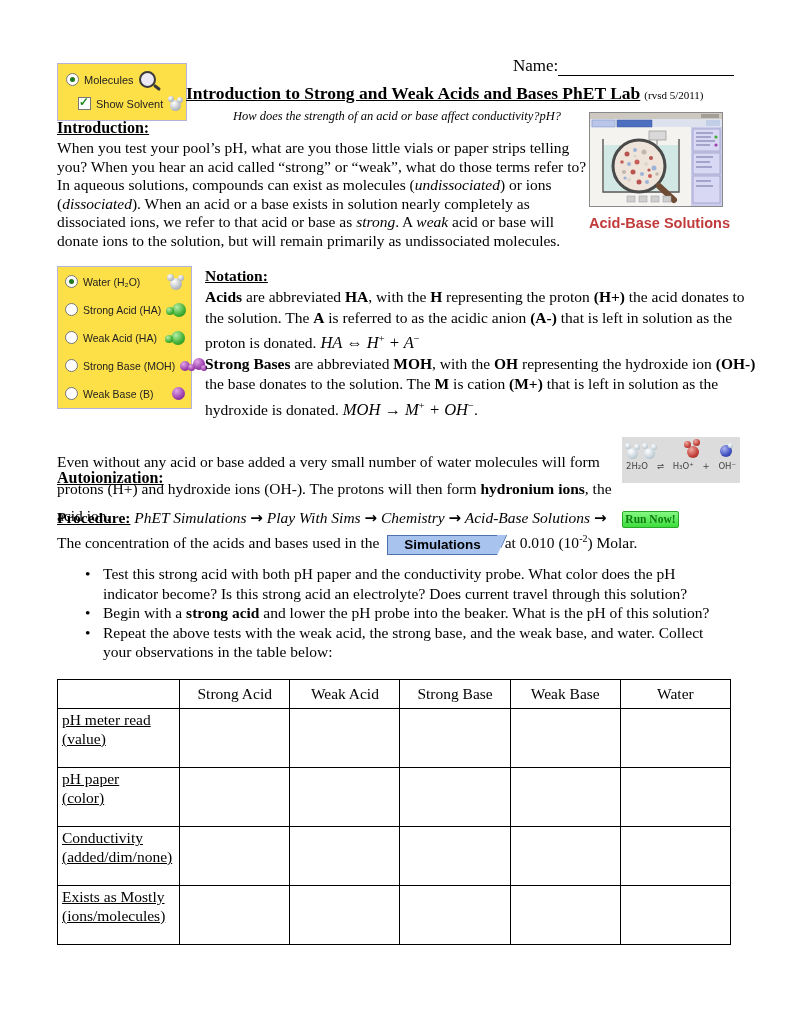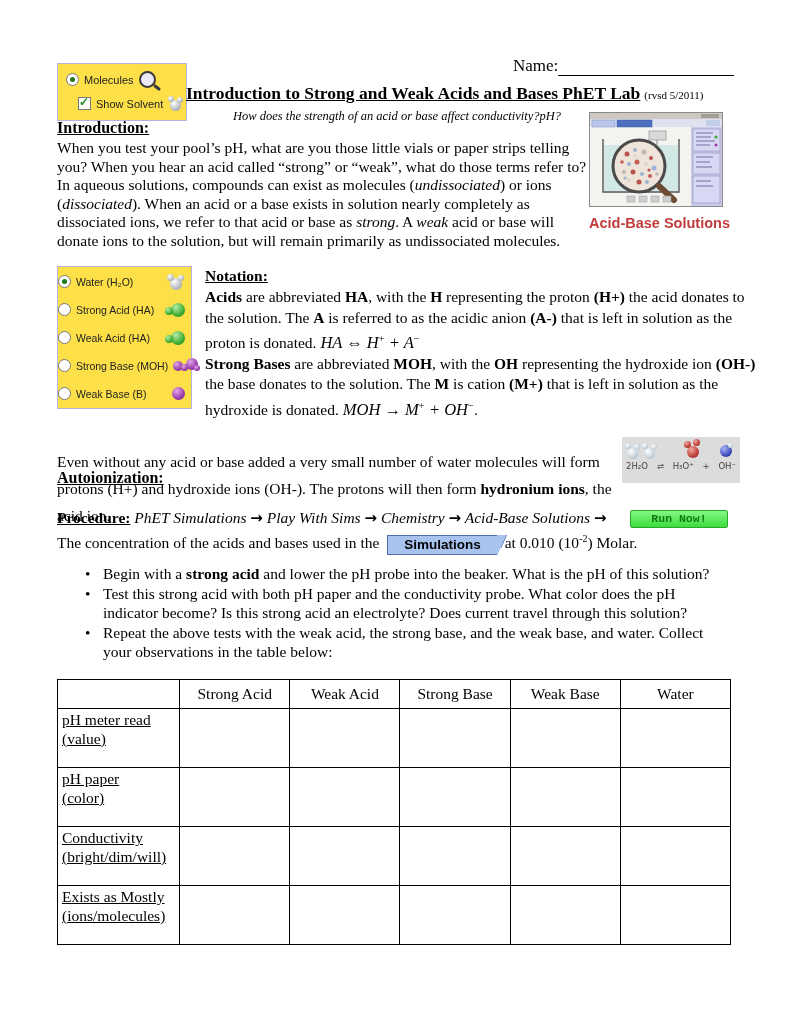--- a/index.html
+++ b/index.html
@@ -44,21 +44,21 @@
   .mol { position:relative; display:inline-block; flex:0 0 auto; }
   .orb { position:absolute; border-radius:50%; }
   .orb.gray   { background:radial-gradient(circle at 35% 30%, #ffffff, #b9bec4 60%, #8d949c); }
   .orb.green  { background:radial-gradient(circle at 35% 30%, #b5eea6, #3fae33 60%, #1c7a14); }
   .orb.purple { background:radial-gradient(circle at 35% 30%, #e2a7e8, #9b3fae 60%, #6d1480); }
   .orb.red    { background:radial-gradient(circle at 35% 30%, #f0a8a0, #c04038 60%, #8a1f1a); }
   .orb.blue   { background:radial-gradient(circle at 35% 30%, #aab4f0, #4050c0 60%, #26308a); }
   .orb.ice    { background:radial-gradient(circle at 35% 30%, #ffffff, #c6d2da 60%, #9fb0bc); }
 
   .solutions-panel { left:57px; top:266px; width:133px; height:141px; padding:0; }
-  .solutions-panel .panel-row { height:27px; margin-top:1px; }
+  .solutions-panel .panel-row { height:27px; padding-left:7px; margin-top:1px; }
   .solutions-panel .panel-row .lbl { white-space:nowrap; font-size:10.5px; }
   .solutions-panel .panel-row .mol-slot { margin-left:auto; margin-right:6px; }
 
   
   .sim-figure { left:589px; top:112px; width:134px; text-align:center; }
   .sim-caption { margin-top:4px; font-family:"Liberation Sans", sans-serif; font-weight:bold; font-size:14.5px; color:#c23b3b; white-space:nowrap; }
 
   
   .notation { left:205px; top:266px; width:558px; font-size:15.5px; line-height:20.8px; }
   .notation .sec-heading { font-size:15.5px; }
@@ -69,21 +69,21 @@
   .auto-heading { left:57px; top:429px;margin-top:40px; }
   .auto-para { left:57px; top:448px; width:560px; font-size:15.5px; line-height:27px; }
   .auto-figure { left:622px; top:437px; width:118px; height:46px; background:#dcdcdc; }
   .auto-mols { position:relative; height:24px; }
   .auto-eq { display:flex; justify-content:space-between; padding:0 4px; font-family:"DejaVu Sans", sans-serif; font-size:8.5px; color:#444; }
 
   
   .procedure-line { left:57px; top:509px; font-size:15.5px; width:700px; }
   .procedure-line .path { font-style:italic; }
   .arrow-glyph { font-weight:bold; font-style:normal; font-family:"DejaVu Sans", sans-serif; font-size:15px; }
-  .run-btn { display:inline-block; background:linear-gradient(#84f884,#3ddd3d); border:1px solid #2aa82a; border-radius:2px; color:#0f7a0f; font-family:Liberation Mono, monospace; font-weight:bold; font-size:11.5px; padding:1px 20px 2px; vertical-align:middle; margin-left:20px; }
+  .run-btn { display:inline-block; background:linear-gradient(#84f884,#3ddd3d); border:1px solid #2aa82a; border-radius:2px; color:#0f7a0f; font-family:Liberation Serif, serif; font-weight:bold; font-size:11.5px; padding:1px 2px 2px; vertical-align:middle; margin-left:12px; }
   .conc-line { left:57px; top:533px; font-size:15.5px; width:700px; }
   .intro-tab { display:inline-block; background:#a9c3ef; border:1px solid #4f6fae; border-right:none; color:#000; font-family:"Liberation Sans", sans-serif; font-weight:bold; font-size:13.5px; padding:1px 16px 2px; margin:0 4px; position:relative; vertical-align:middle; }
   .intro-tab::after { content:""; position:absolute; right:-9px; top:-1px; width:0; height:0; border-bottom:21px solid transparent; border-left:9px solid #a9c3ef; }
   .intro-tab::before { content:""; position:absolute; right:-10px; top:-1px; width:1px; height:14px; background:#4f6fae; transform:rotate(24deg); transform-origin:top; }
 
   
   .bullets { left:67px; top:564px; width:660px; font-size:15.5px; line-height:19.6px; list-style:none; margin:0; padding:0; }
   .bullets li { position:relative; padding-left:36px; margin:0; }
   .bullets li::before { content:"•"; position:absolute; left:18px; top:0; }
 
@@ -295,22 +295,22 @@
     <span class="run-btn">Run Now!</span>
   </div>
 
   <div class="abs conc-line">
     <span>The concentration of the acids and bases used in the</span>
     <span class="intro-tab">Simulations</span>
     <span>at 0.010 (10</span><sup style="font-size:10px">-2</sup><span>) Molar.</span>
   </div>
 
   <ul class="abs bullets">
+    <li><span>Test this strong acid with both pH paper and the conductivity probe.  What color does the pH indicator become?  Is this strong acid an electrolyte?  Does current travel through this solution?</span></li>
     <li><span>Begin with a </span><b>strong acid</b><span> and lower the pH probe into the beaker.  What is the pH of this solution?</span></li>
-    <li><span>Test this strong acid with both pH paper and the conductivity probe.  What color does the pH indicator become?  Is this strong acid an electrolyte?  Does current travel through this solution?</span></li>
     <li><span>Repeat the above tests with the weak acid, the strong base, and the weak base, and water.  Collect your observations in the table below:</span></li>
   </ul>
 
   <div class="abs obs-table-wrap">
     <table class="obs">
       <colgroup>
           <col class="c0">
           <col class="cd">
           <col class="cd">
           <col class="cd">
@@ -344,21 +344,21 @@
             </td>
         <td></td>
             <td></td>
             <td></td>
             <td></td>
             <td></td>
       </tr>
       <tr>
         <td class="rowlabel">
               <div>Conductivity</div>
-              <div>(bright/dim/will)</div>
+              <div>(added/dim/none)</div>
             </td>
         <td></td>
             <td></td>
             <td></td>
             <td></td>
             <td></td>
       </tr>
       <tr>
         <td class="rowlabel">
               <div>Exists as Mostly</div>

